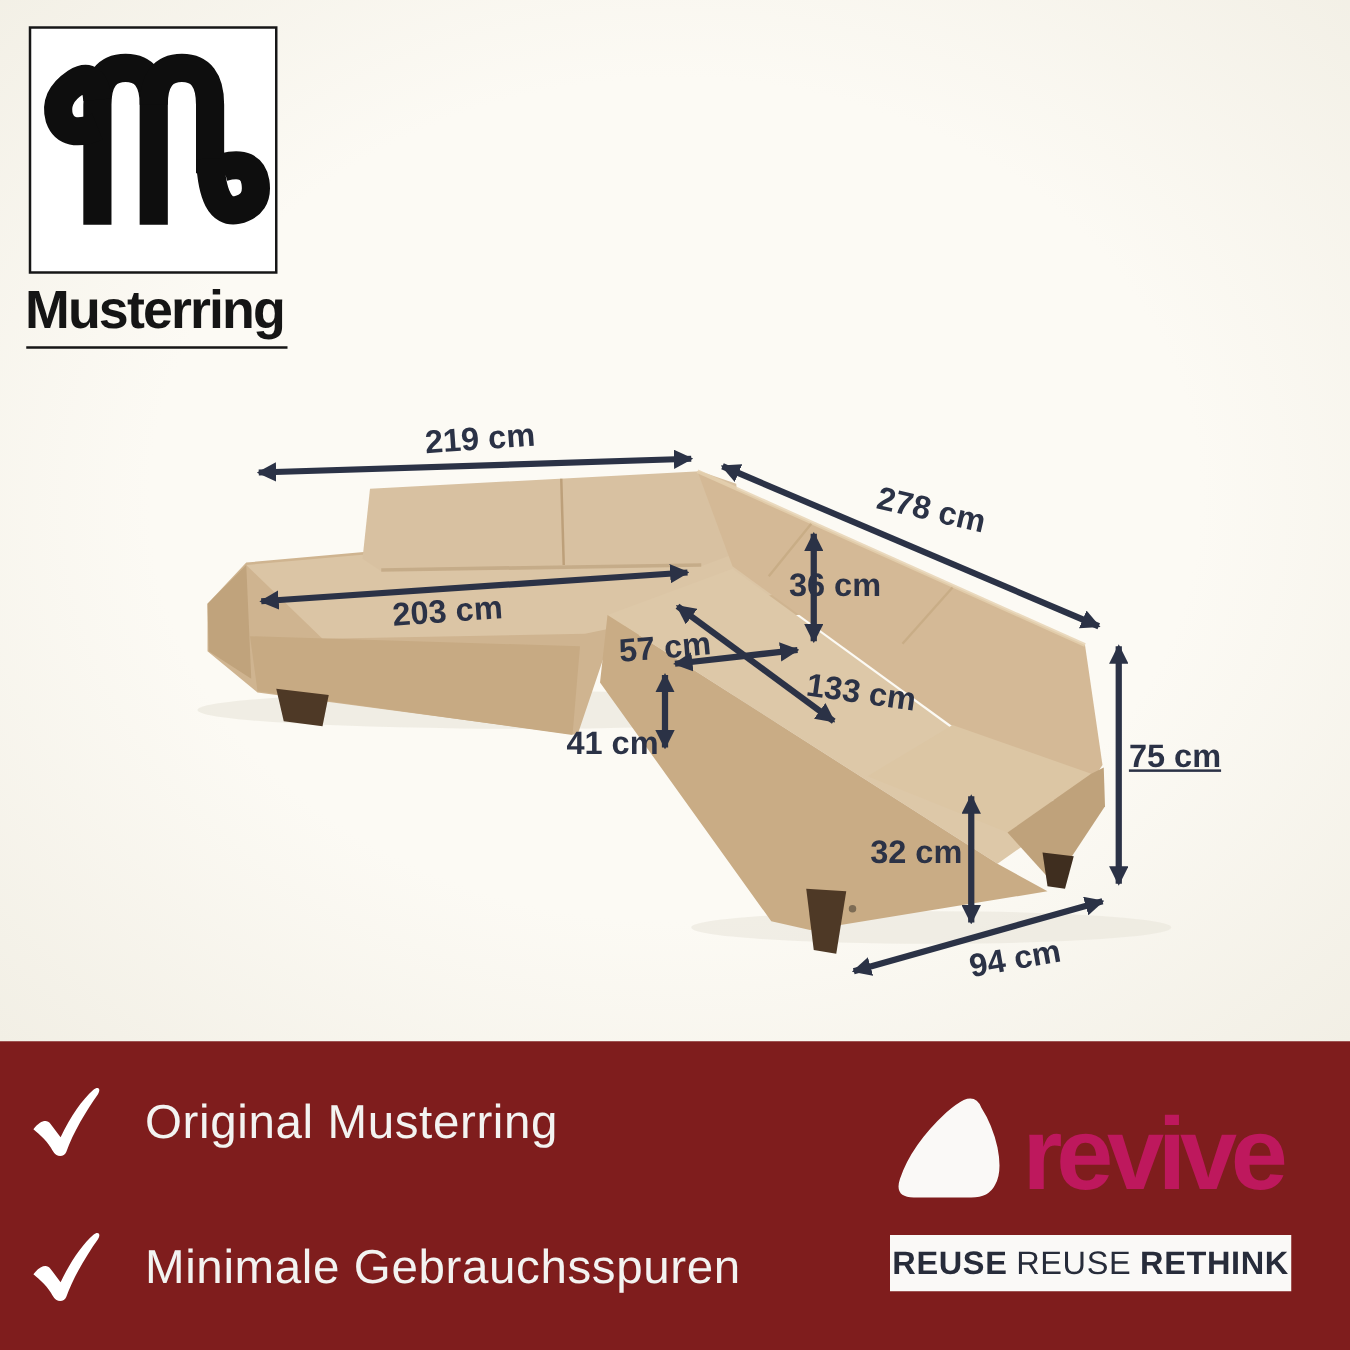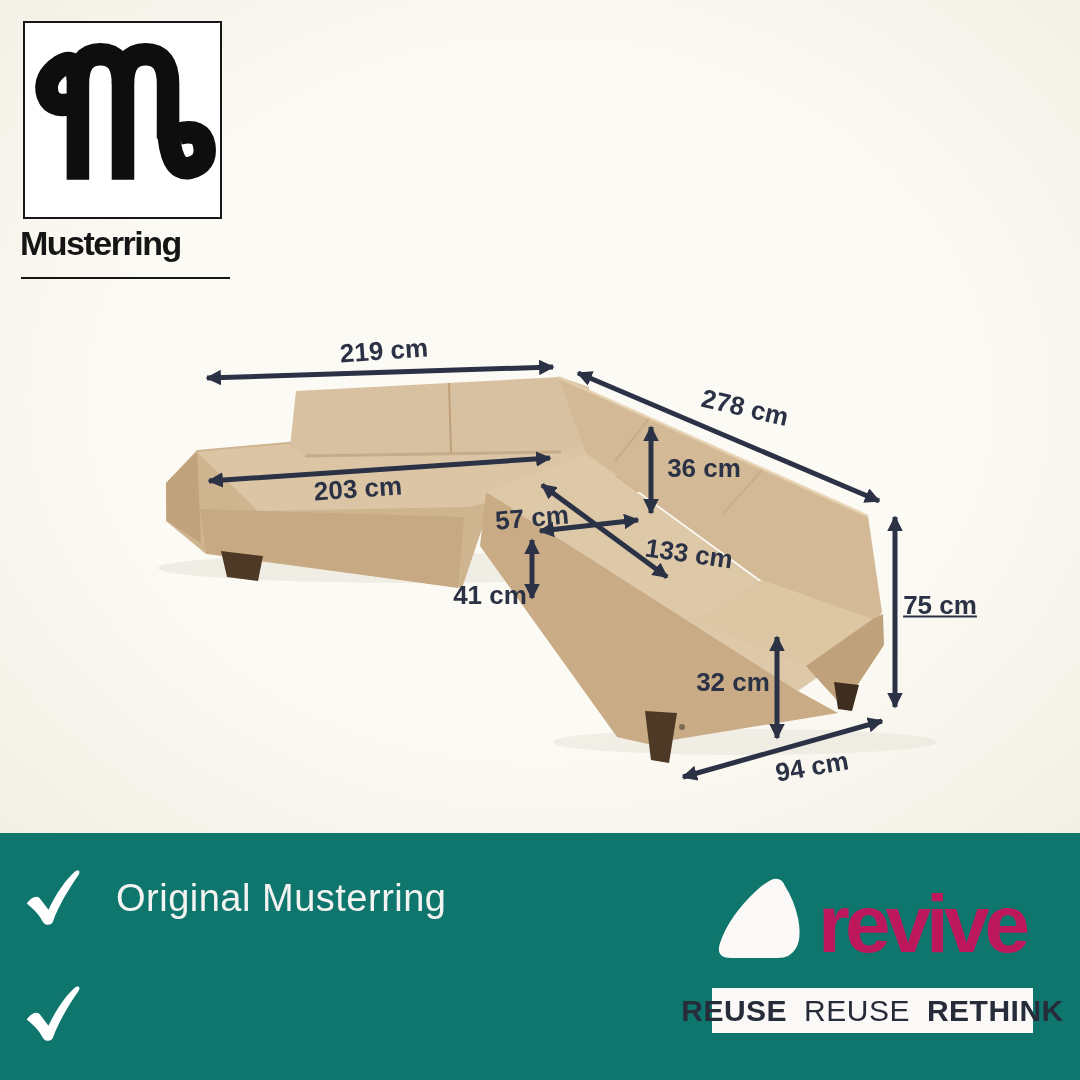--- a/index.html
+++ b/index.html
@@ -12,54 +12,54 @@
     position:absolute;left:0;top:0;width:1080px;height:833px;
     background:radial-gradient(ellipse at 50% 48%, #fcfaf4 55%, #f2efe5 100%);
   }
   
   .mr-box{
     position:absolute;left:23px;top:21px;width:199px;height:198px;
     background:#ffffff;border:2px solid #161616;box-sizing:border-box;
   }
   .mr-name{
     position:absolute;left:20px;top:224px;width:222px;height:50px;
-    font-size:34px;font-weight:700;color:#151515;letter-spacing:-1.5px;
+    font-size:43px;font-weight:700;color:#151515;letter-spacing:-1.5px;
     white-space:nowrap;
   }
   .mr-rule{
     position:absolute;left:21px;top:277px;width:209px;height:2px;background:#161616;
   }
   
   .dim{
     position:absolute;color:#2b3246;font-weight:700;font-size:26px;
     white-space:nowrap;transform:translate(-50%,-50%);
   }
   
   .bar{
     position:absolute;left:0;top:833px;width:1080px;height:247px;
-    background:#0f766e;
+    background:#7f1d1d;
   }
   .feature-row{
     position:absolute;left:24px;display:flex;align-items:center;height:58px;
   }
   .feature-row .check{width:58px;height:58px;flex:0 0 58px;}
   .feature-row .ftxt{
     margin-left:34px;color:#f3f3f1;font-size:38px;font-weight:300;
     letter-spacing:0.5px;white-space:nowrap;
   }
   .revive-icon{position:absolute;left:713px;top:878px;width:90px;height:85px;}
   .revive-word{
     position:absolute;left:818px;top:886px;width:214px;height:80px;
     color:#be185d;font-size:82px;font-weight:700;letter-spacing:-5px;
     line-height:76px;white-space:nowrap;
   }
   .revive-chip{
     position:absolute;left:712px;top:988px;width:321px;height:45px;
     background:#faf9f7;display:flex;align-items:center;justify-content:center;
-    gap:17px;color:#272c3a;font-size:30px;letter-spacing:0.5px;white-space:nowrap;
+    gap:7px;color:#272c3a;font-size:26px;letter-spacing:0.5px;white-space:nowrap;
   }
   .revive-chip .b{font-weight:700;}
   .revive-chip .r{font-weight:400;}
   svg{display:block;}
 </style>
 </head>
 <body>
 
 <div class="stage"></div>
 
@@ -121,39 +121,40 @@
     <line x1="532" y1="540" x2="532" y2="598" marker-start="url(#ah)" marker-end="url(#ah)"></line>
     <line x1="777" y1="637" x2="777" y2="738" marker-start="url(#ah)" marker-end="url(#ah)"></line>
     <line x1="683" y1="777" x2="882" y2="721" marker-start="url(#ah)" marker-end="url(#ah)"></line>
     <line x1="895" y1="517" x2="895" y2="707" marker-start="url(#ah)" marker-end="url(#ah)"></line>
   </g>
 </svg>
 
 <div class="dim" style="left:384px;top:351px;transform:translate(-50%,-50%) rotate(-4deg);">219 cm</div>
 <div class="dim" style="left:745px;top:408px;transform:translate(-50%,-50%) rotate(13deg);">278 cm</div>
 <div class="dim" style="left:358px;top:489px;transform:translate(-50%,-50%) rotate(-4deg);">203 cm</div>
-<div class="dim" style="left:704px;top:468px;">36 cm</div>
+<div class="dim" style="left:668px;top:468px;">36 cm</div>
 <div class="dim" style="left:532px;top:518px;transform:translate(-50%,-50%) rotate(-5deg);">57 cm</div>
 <div class="dim" style="left:689px;top:554px;transform:translate(-50%,-50%) rotate(8deg);">133 cm</div>
 <div class="dim" style="left:490px;top:565px;margin-top:30px;">41 cm</div>
 <div class="dim" style="left:733px;top:682px;">32 cm</div>
 <div class="dim" style="left:812px;top:767px;transform:translate(-50%,-50%) rotate(-10deg);">94 cm</div>
 <div class="dim" style="left:940px;top:605px;text-decoration:underline;">75 cm</div>
 
 <div class="bar">
   <div class="feature-row" style="top:36px;">
     <svg class="check" viewBox="0 0 64 64">
       <path d="M3 38 C9 30 15 29 18 33 L27 45 C36 26 46 12 56 3 C60 0 63 2 60 7 C50 21 38 41 32 58 C30 63 23 63 20 57 C16 49 9 43 3 38 Z" fill="#ffffff"></path>
     </svg>
     <span class="ftxt">Original Musterring</span>
   </div>
   <div class="feature-row" style="top:152px;">
     <svg class="check" viewBox="0 0 64 64">
       <path d="M3 38 C9 30 15 29 18 33 L27 45 C36 26 46 12 56 3 C60 0 63 2 60 7 C50 21 38 41 32 58 C30 63 23 63 20 57 C16 49 9 43 3 38 Z" fill="#ffffff"></path>
     </svg>
+    <span class="ftxt">Minimale Gebrauchsspuren</span>
   </div>
 </div>
 
 <svg class="revive-icon" viewBox="0 0 90 85">
   <path d="M58 2 Q68 -2 72 8 Q81 22 85 40 Q89 60 83 70 Q78 80 64 80 L18 80 Q2 80 7 65 Q16 38 44 12 Q52 5 58 2 Z" fill="#faf9f7"></path>
 </svg>
 <div class="revive-word">revive</div>
 <div class="revive-chip">
   <span class="b">REUSE</span>
   <span class="r">REUSE</span>

